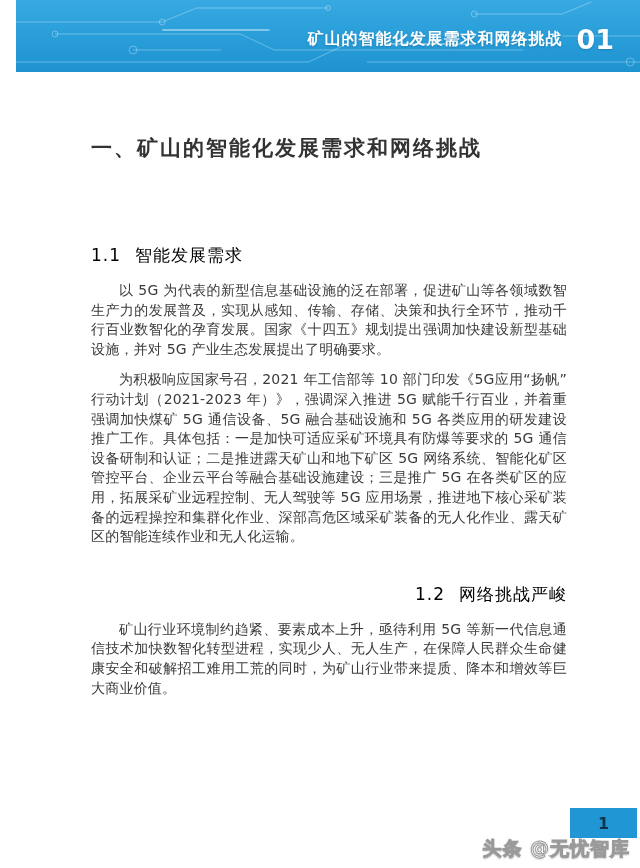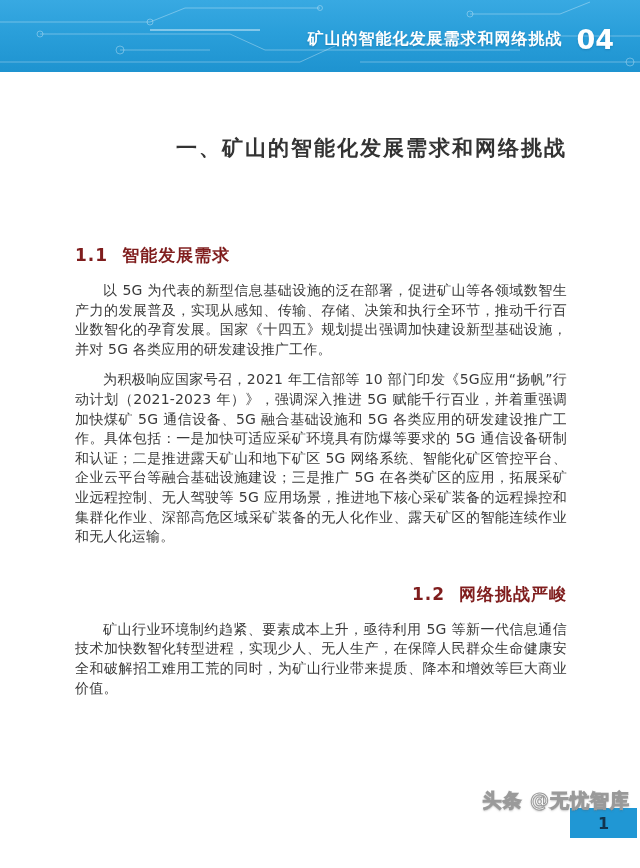--- a/index.html
+++ b/index.html
@@ -5,20 +5,21 @@
   * { margin: 0; padding: 0; box-sizing: border-box; }
   html, body { background: #e8e8e8; }
   .page {
     position: relative;
     width: 640px;
     height: 868px;
     margin: 0 auto;
     background: #ffffff;
     font-family: "DejaVu Sans", "Liberation Sans", sans-serif;
     overflow: hidden;
+    padding-left: 16px;
   }
 
   
   .banner {
     position: relative;
     height: 72px;
     background: linear-gradient(180deg, #38a9e2 0%, #2a9fda 45%, #1e93d0 100%);
     display: flex;
     align-items: center;
     justify-content: flex-end;
@@ -47,30 +48,30 @@
     margin-left: 14px;
     text-shadow: 0 1px 2px rgba(0,60,100,.25);
   }
 
   
   .content {
     padding: 0 73px 0 75px;
   }
   h1.doc-title {
     margin-top: 62px;
-    text-align: right;
+    text-align: left;
     font-size: 21px;
     font-weight: bold;
     color: #333333;
     letter-spacing: 2px;
   }
   .sec-head {
-    color: #7f1d1d;
+    color: #000000;
     font-size: 17px;
-    font-weight: bold;
+    font-weight: normal;
     letter-spacing: 1px;
   }
   .sec-head .sec-num { margin-right: 14px; }
   #sec1-head { margin-top: 82px; }
   #sec2-head { margin-top: 36px; text-align: right; }
   .sec-body { margin-top: 14px; }
   .sec-body p {
     font-size: 14px;
     line-height: 19.6px;
     color: #3a3a3a;
@@ -93,21 +94,21 @@
     justify-content: center;
   }
   .page-num-box span {
     color: #12344e;
     font-size: 16px;
     font-weight: bold;
   }
   .watermark {
     position: absolute;
     right: 10px;
-    top: 788px;
+    top: 836px;
     font-size: 19px;
     font-weight: bold;
     color: #ffffff;
     letter-spacing: 1px;
     -webkit-text-stroke: 1px #9a9a9a;
     text-shadow: 0 1px 2px rgba(90,90,90,.55);
   }
 </style>
 </head>
 <body>
@@ -130,32 +131,32 @@
         <circle cx="470" cy="14" r="3"></circle>
         <circle cx="630" cy="62" r="4"></circle>
         <circle cx="320" cy="8" r="2.5"></circle>
       </g>
       <g stroke="rgba(255,255,255,0.75)" stroke-width="2" fill="none">
         <path d="M150 30 L260 30" opacity="0.55"></path>
         <path d="M380 44 L470 44" opacity="0.45"></path>
       </g>
     </svg>
     <span class="banner-title">矿山的智能化发展需求和网络挑战</span>
-    <span class="banner-num">04</span>
+    <span class="banner-num">01</span>
   </div>
 
   <div class="content">
 
     <h1 class="doc-title">一、矿山的智能化发展需求和网络挑战</h1>
 
     <div class="sec-head" id="sec1-head">
       <span class="sec-num">1.1</span><span>智能发展需求</span>
     </div>
     <div class="sec-body">
-      <p>以 5G 为代表的新型信息基础设施的泛在部署，促进矿山等各领域数智生产力的发展普及，实现从感知、传输、存储、决策和执行全环节，推动千行百业数智化的孕育发展。国家《十四五》规划提出强调加快建设新型基础设施，并对 5G 各类应用的研发建设推广工作。</p>
+      <p>以 5G 为代表的新型信息基础设施的泛在部署，促进矿山等各领域数智生产力的发展普及，实现从感知、传输、存储、决策和执行全环节，推动千行百业数智化的孕育发展。国家《十四五》规划提出强调加快建设新型基础设施，并对 5G 产业生态发展提出了明确要求。</p>
       <p>为积极响应国家号召，2021 年工信部等 10 部门印发《5G应用“扬帆”行动计划（2021-2023 年）》，强调深入推进 5G 赋能千行百业，并着重强调加快煤矿 5G 通信设备、5G 融合基础设施和 5G 各类应用的研发建设推广工作。具体包括：一是加快可适应采矿环境具有防爆等要求的 5G 通信设备研制和认证；二是推进露天矿山和地下矿区 5G 网络系统、智能化矿区管控平台、企业云平台等融合基础设施建设；三是推广 5G 在各类矿区的应用，拓展采矿业远程控制、无人驾驶等 5G 应用场景，推进地下核心采矿装备的远程操控和集群化作业、深部高危区域采矿装备的无人化作业、露天矿区的智能连续作业和无人化运输。</p>
     </div>
 
     <div class="sec-head" id="sec2-head">
       <span class="sec-num">1.2</span><span>网络挑战严峻</span>
     </div>
     <div class="sec-body">
       <p>矿山行业环境制约趋紧、要素成本上升，亟待利用 5G 等新一代信息通信技术加快数智化转型进程，实现少人、无人生产，在保障人民群众生命健康安全和破解招工难用工荒的同时，为矿山行业带来提质、降本和增效等巨大商业价值。</p>
     </div>
 

